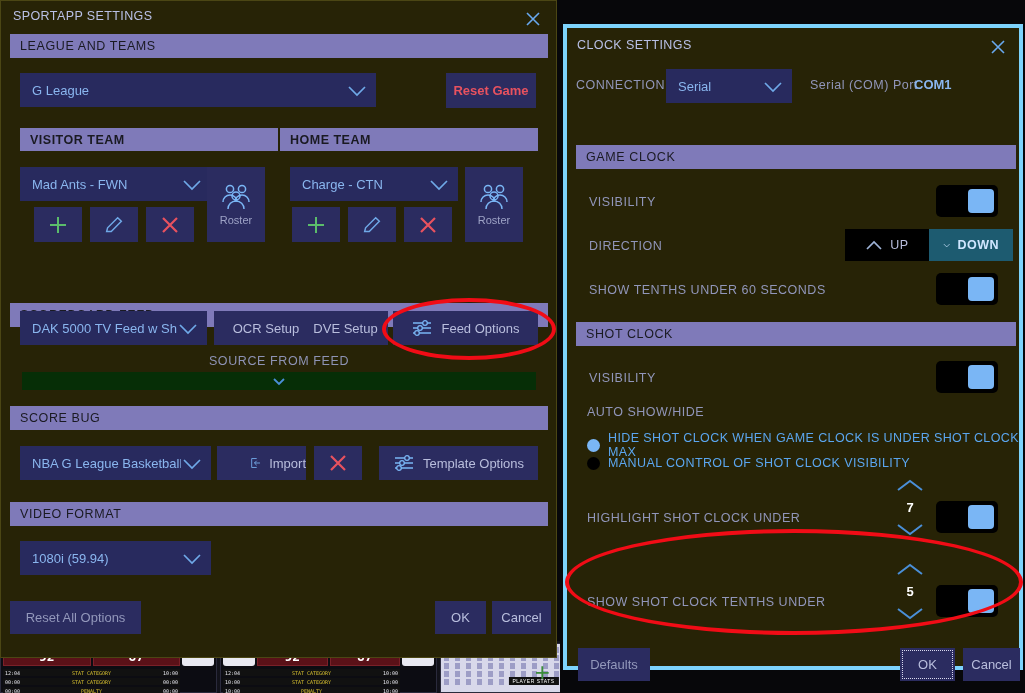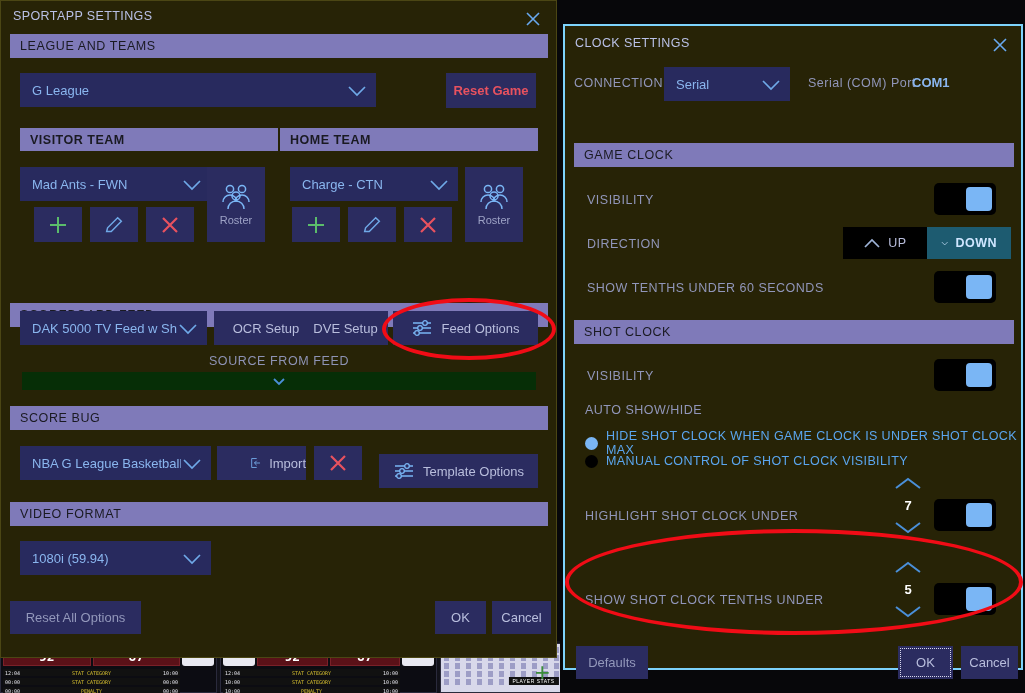--- a/index.html
+++ b/index.html
@@ -22,21 +22,21 @@
   .statline span{font-size:5px;color:#d8c030;font-family:"DejaVu Sans Mono",monospace;}
   .statline span.t{color:#e8e8f0;}
   .sheetrows{position:absolute;inset:3px;display:flex;flex-direction:column;gap:2px;}
   .sheetrow{height:6px;background:repeating-linear-gradient(90deg,#6d6da8 0 5px,transparent 5px 11px);opacity:.55;}
   .sheetlabel{position:absolute;left:50%;transform:translateX(-50%);bottom:7px;background:#111;color:#fff;font-size:5px;padding:1px 4px;letter-spacing:.5px;}
   .plus-bg{position:absolute;right:10px;bottom:8px;color:#3a8c3a;font-size:26px;line-height:1;}
 
   
   .dialog{position:absolute;background:#262205;box-sizing:border-box;}
   .dlg-left{left:0;top:0;width:557px;height:658px;border:1px solid #4b4614;background:#272306;}
-  .dlg-right{left:563px;top:24px;width:460px;height:646px;border:2px solid #7dd3fc;background:#272306;}
+  .dlg-right{left:563px;top:24px;width:460px;height:646px;border:4px solid #7dd3fc;background:#272306;}
   .dlg-title{color:#b9c0e6;font-size:12.5px;letter-spacing:.4px;padding:8px 0 0 12px;}
   .close-x{position:absolute;top:5px;width:26px;height:26px;cursor:pointer;}
   .close-x svg{display:block;}
 
   
   .sect{background:#7f7ab9;color:#1a1a22;font-weight:normal;font-size:12.5px;letter-spacing:.6px;padding:5px 0 5px 10px;box-sizing:border-box;}
 
   
   .combo{background:#282a5e;color:#8ab6ef;font-size:13px;display:flex;align-items:center;
          justify-content:space-between;padding:0 8px 0 12px;box-sizing:border-box;height:34px;cursor:pointer;}
@@ -287,21 +287,21 @@
         <path d="M12 2 H3 V18 H12" stroke="#7ab6f5" stroke-width="1.5" fill="none"></path>
         <path d="M18 10 H8 M12 6 L8 10 L12 14" stroke="#7ab6f5" stroke-width="1.5" fill="none"></path>
       </svg>
       <span>Import</span>
     </div>
     <div class="iconbtn" style="position:absolute;left:313px;top:445px;width:48px;height:34px;">
       <svg width="24" height="24" viewBox="0 0 24 24">
           <path d="M5 5 L19 19 M19 5 L5 19" stroke="#e8525f" stroke-width="2.2" fill="none"></path>
         </svg>
     </div>
-    <div class="btn" style="position:absolute;left:378px;top:445px;width:159px;height:34px;margin-top:8px;">
+    <div class="btn" style="position:absolute;left:378px;top:445px;width:159px;height:34px;">
       <svg class="sld" width="22" height="18" viewBox="0 0 22 18">
         <line x1="2" y1="4" x2="20" y2="4" stroke="#7ab6f5" stroke-width="1.5"></line>
         <line x1="2" y1="9" x2="20" y2="9" stroke="#7ab6f5" stroke-width="1.5"></line>
         <line x1="2" y1="14" x2="20" y2="14" stroke="#7ab6f5" stroke-width="1.5"></line>
         <circle cx="14" cy="4" r="2.3" fill="#2b2c60" stroke="#7ab6f5" stroke-width="1.3"></circle>
         <circle cx="9" cy="9" r="2.3" fill="#2b2c60" stroke="#7ab6f5" stroke-width="1.3"></circle>
         <circle cx="6" cy="14" r="2.3" fill="#2b2c60" stroke="#7ab6f5" stroke-width="1.3"></circle>
       </svg>
       <span>Template Options</span>
     </div>

